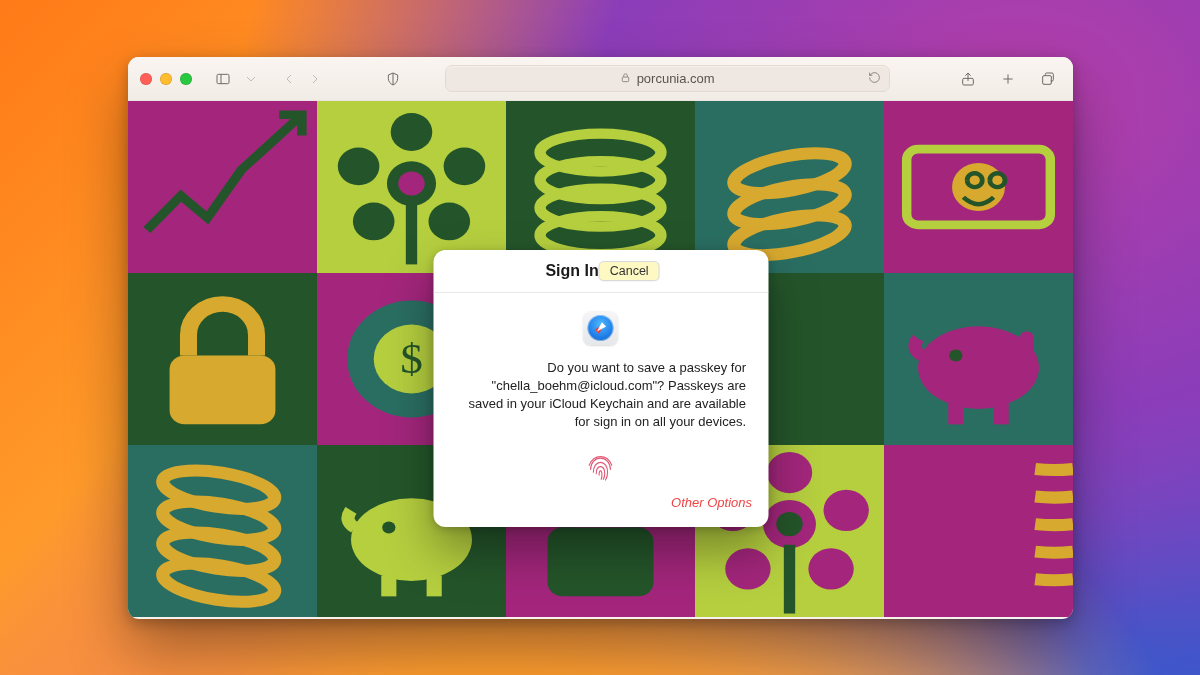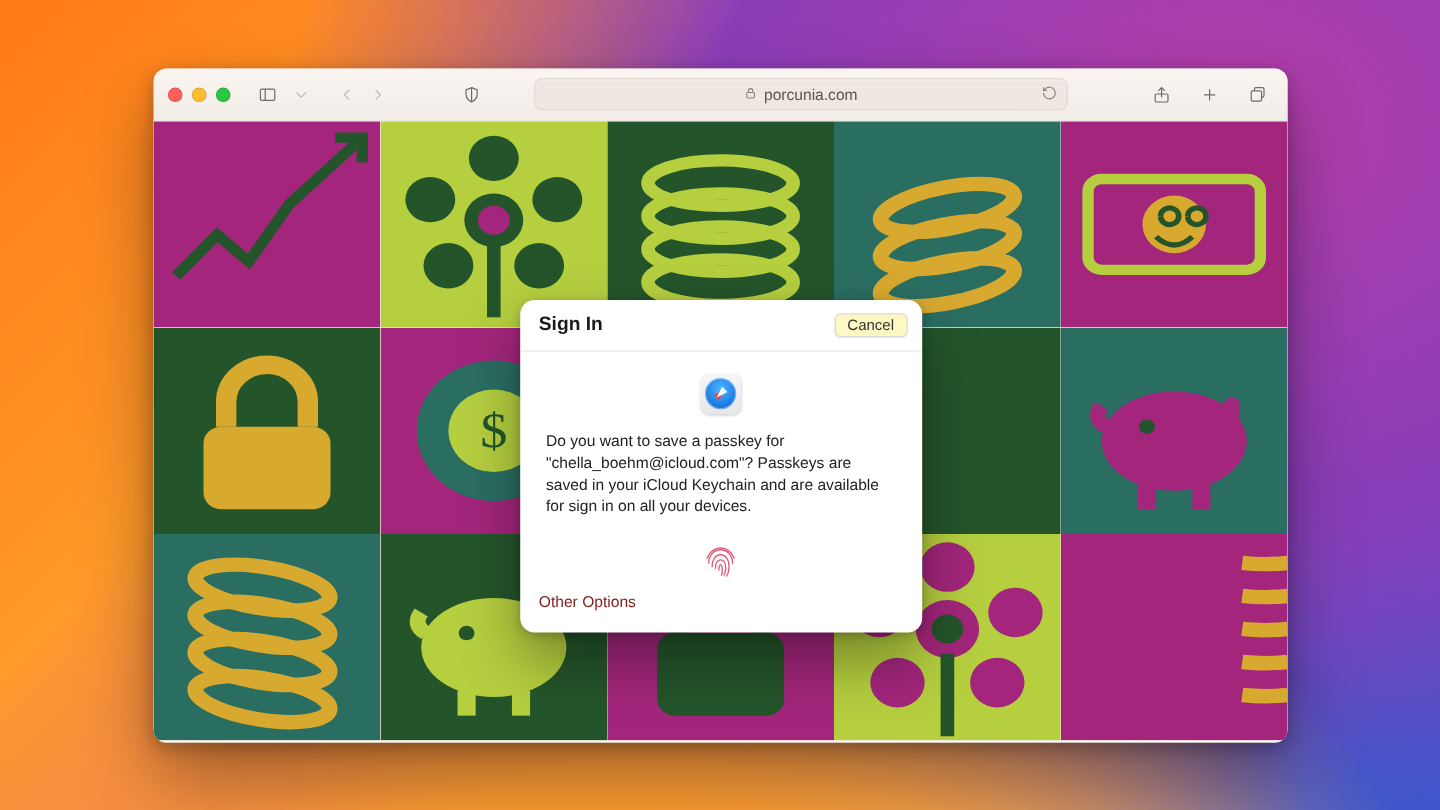--- a/index.html
+++ b/index.html
@@ -83,31 +83,31 @@
     position:absolute;
     left: 50%; top: 149px;
     transform: translateX(-50%);
     width: 335px;
     background: #fff;
     border-radius: 12px;
     box-shadow: 0 24px 48px rgba(0,0,0,.35), 0 2px 8px rgba(0,0,0,.2);
     overflow:hidden;
   }
   .dlg-head {
-    display:flex; align-items:center; justify-content:space-between;
+    display:flex; align-items:center; justify-content:center;
     padding: 11px 12px 11px 16px;
     border-bottom: 1px solid #e8e8e8;
   }
   .dlg-title { font-size:16px; font-weight:700; color:#1a1a1a; }
   .dlg-cancel {
     font-size:12.5px; padding: 2px 10px;
     background:#fef9c3; border:1px solid #d9d9d9; border-radius:5px;
     color:#333; box-shadow: 0 1px 1px rgba(0,0,0,.04);
   }
-  .dlg-body { padding: 18px 16px 16px; text-align:left; }
+  .dlg-body { padding: 18px 16px 16px; text-align:right; }
   .app-icon {
     width:34px; height:34px; margin: 0 auto 14px;
     border-radius:8px;
     background: linear-gradient(180deg,#f6f6f7,#e6e7ea);
     display:flex; align-items:center; justify-content:center;
     box-shadow: 0 1px 2px rgba(0,0,0,.15);
   }
   .app-icon .compass {
     width:26px; height:26px; border-radius:50%;
     background: radial-gradient(circle at 50% 35%, #4fb7ff 0%, #1f7fe8 60%, #1558b8 100%);
@@ -123,21 +123,21 @@
   .app-icon .compass::after{
     content:""; position:absolute; left:50%; top:50%;
     width:0; height:0; transform: translate(-50%,-50%) rotate(225deg);
     border-left:3px solid transparent; border-right:3px solid transparent;
     border-bottom:10px solid #fff;
   }
   .dlg-msg { font-size:13px; line-height:1.38; color:#222; padding: 0 6px; }
   .touchid { margin: 20px auto 8px; width:34px; height:34px; }
   .touchid svg { width:100%; height:100%; }
   .touch-label { font-size:13px; color:#222; margin-bottom:6px; }
-  .other-link { font-size:13px; color:#7f1d1d; text-decoration:none; }
+  .other-link { font-size:13px; color:#ef4444; text-decoration:none;font-style:italic; }
 
 </style>
 </head>
 <body>
 
 <div class="wallpaper"></div>
 
 <div class="browser">
   <div class="toolbar">
     <div class="traffic">

